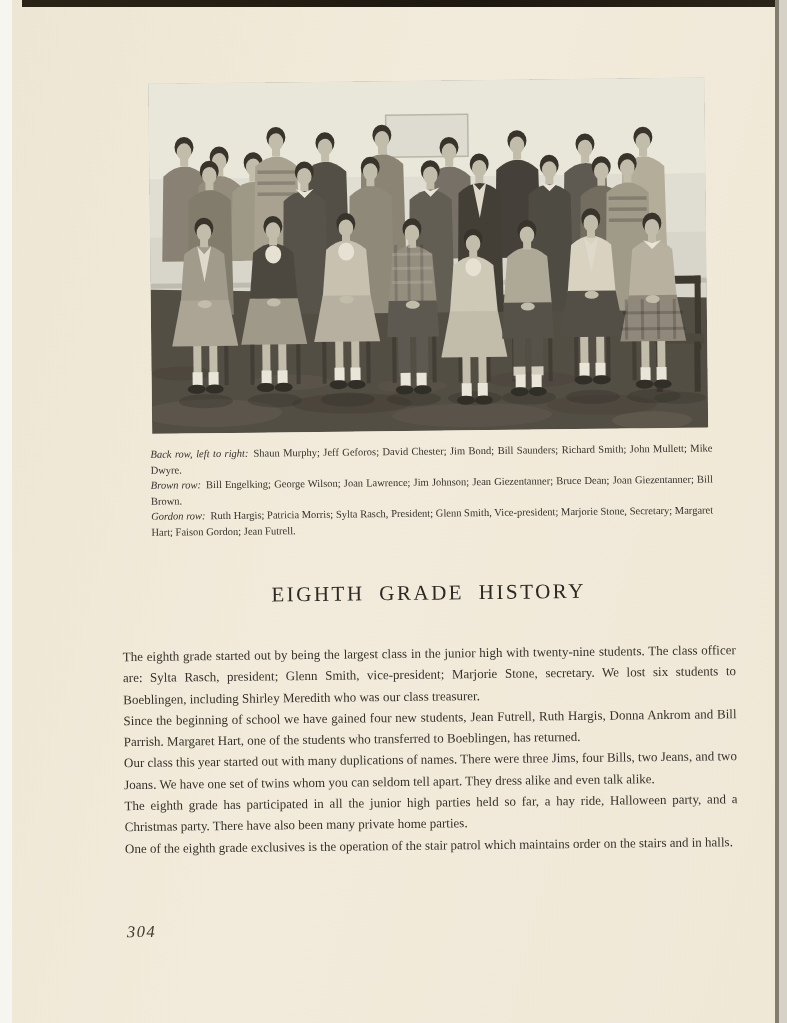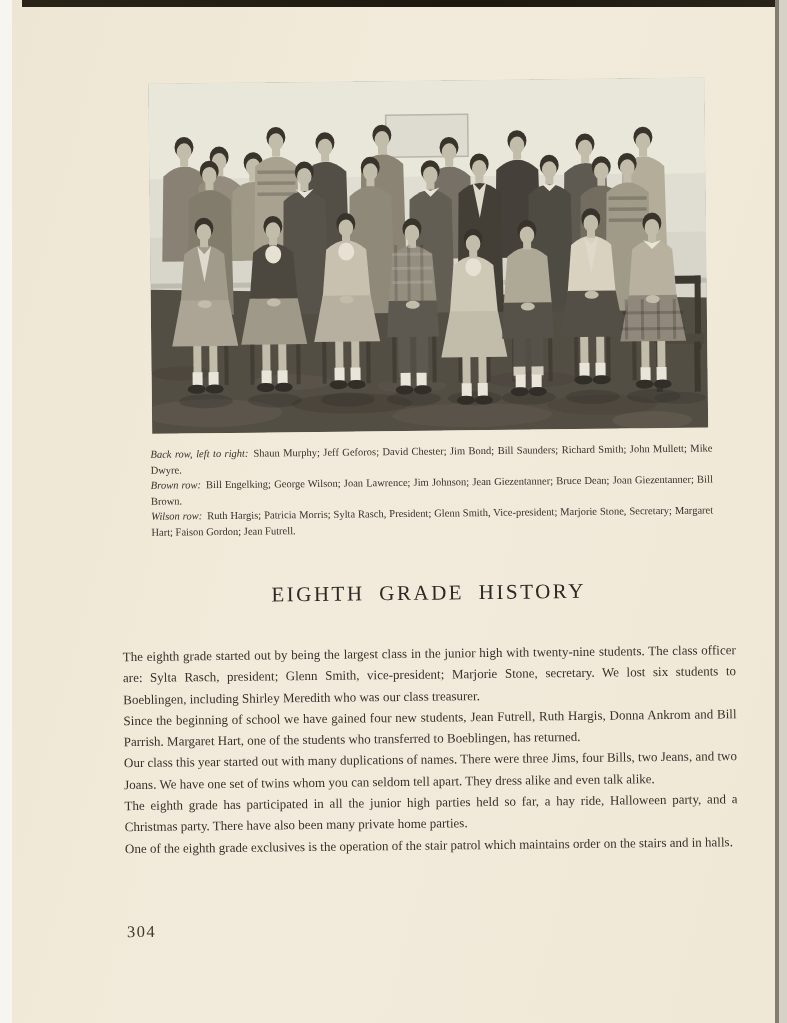--- a/index.html
+++ b/index.html
@@ -47,21 +47,21 @@
     text-align:center;font-size:21px;letter-spacing:2.5px;word-spacing:7px;
     color:#2c2822;font-weight:400;
   }
   .body-text{
     position:absolute;left:121px;top:643px;width:613px;
     font-size:13px;line-height:21.3px;color:#36312a;
   }
   .body-text p{margin:0;text-align:justify;}
   .page-num{
     position:absolute;left:122px;top:919px;
-    font-size:16.5px;letter-spacing:1.5px;color:#3e382e;
+    font-size:16.5px;font-style:italic;letter-spacing:1.5px;color:#3e382e;
   }
 </style>
 </head>
 <body>
 
 <div class="page"></div>
 <div class="edge-top"></div>
 <div class="edge-right-line"></div>
 <div class="edge-right-strip"></div>
 
@@ -311,21 +311,21 @@
         <ellipse cx="502" cy="221" rx="7" ry="4" fill="#c0b9a9"></ellipse>
         <ellipse cx="502" cy="145" rx="9.5" ry="10.5" fill="#2d2923"></ellipse>
         <ellipse cx="502" cy="149.5" rx="7.3" ry="8.6" fill="#c0b9a9"></ellipse>
         <rect x="0" y="0" width="556" height="350" fill="#f4e9c8" opacity="0.06"></rect>
       </svg>
     </div>
 
   <div class="caption">
     <p class="cap"><i>Back row, left to right:</i><span>Shaun Murphy; Jeff Geforos; David Chester; Jim Bond; Bill Saunders; Richard Smith; John Mullett; Mike Dwyre.</span></p>
     <p class="cap"><i>Brown row:</i><span>Bill Engelking; George Wilson; Joan Lawrence; Jim Johnson; Jean Giezentanner; Bruce Dean; Joan Giezentanner; Bill Brown.</span></p>
-    <p class="cap"><i>Wilson row:</i><span>Ruth Hargis; Patricia Morris; Sylta Rasch, President; Glenn Smith, Vice-president; Marjorie Stone, Secretary; Margaret Hart; Faison Gordon; Jean Futrell.</span></p>
+    <p class="cap"><i>Gordon row:</i><span>Ruth Hargis; Patricia Morris; Sylta Rasch, President; Glenn Smith, Vice-president; Marjorie Stone, Secretary; Margaret Hart; Faison Gordon; Jean Futrell.</span></p>
   </div>
 
   <div class="heading">EIGHTH GRADE HISTORY</div>
 
   <div class="body-text">
     <p>The eighth grade started out by being the largest class in the junior high with twenty-nine students. The class officer are: Sylta Rasch, president; Glenn Smith, vice-president; Marjorie Stone, secretary. We lost six students to Boeblingen, including Shirley Meredith who was our class treasurer.</p>
     <p>Since the beginning of school we have gained four new students, Jean Futrell, Ruth Hargis, Donna Ankrom and Bill Parrish. Margaret Hart, one of the students who transferred to Boeblingen, has returned.</p>
     <p>Our class this year started out with many duplications of names. There were three Jims, four Bills, two Jeans, and two Joans. We have one set of twins whom you can seldom tell apart. They dress alike and even talk alike.</p>
     <p>The eighth grade has participated in all the junior high parties held so far, a hay ride, Halloween party, and a Christmas party. There have also been many private home parties.</p>
     <p>One of the eighth grade exclusives is the operation of the stair patrol which maintains order on the stairs and in halls.</p>

